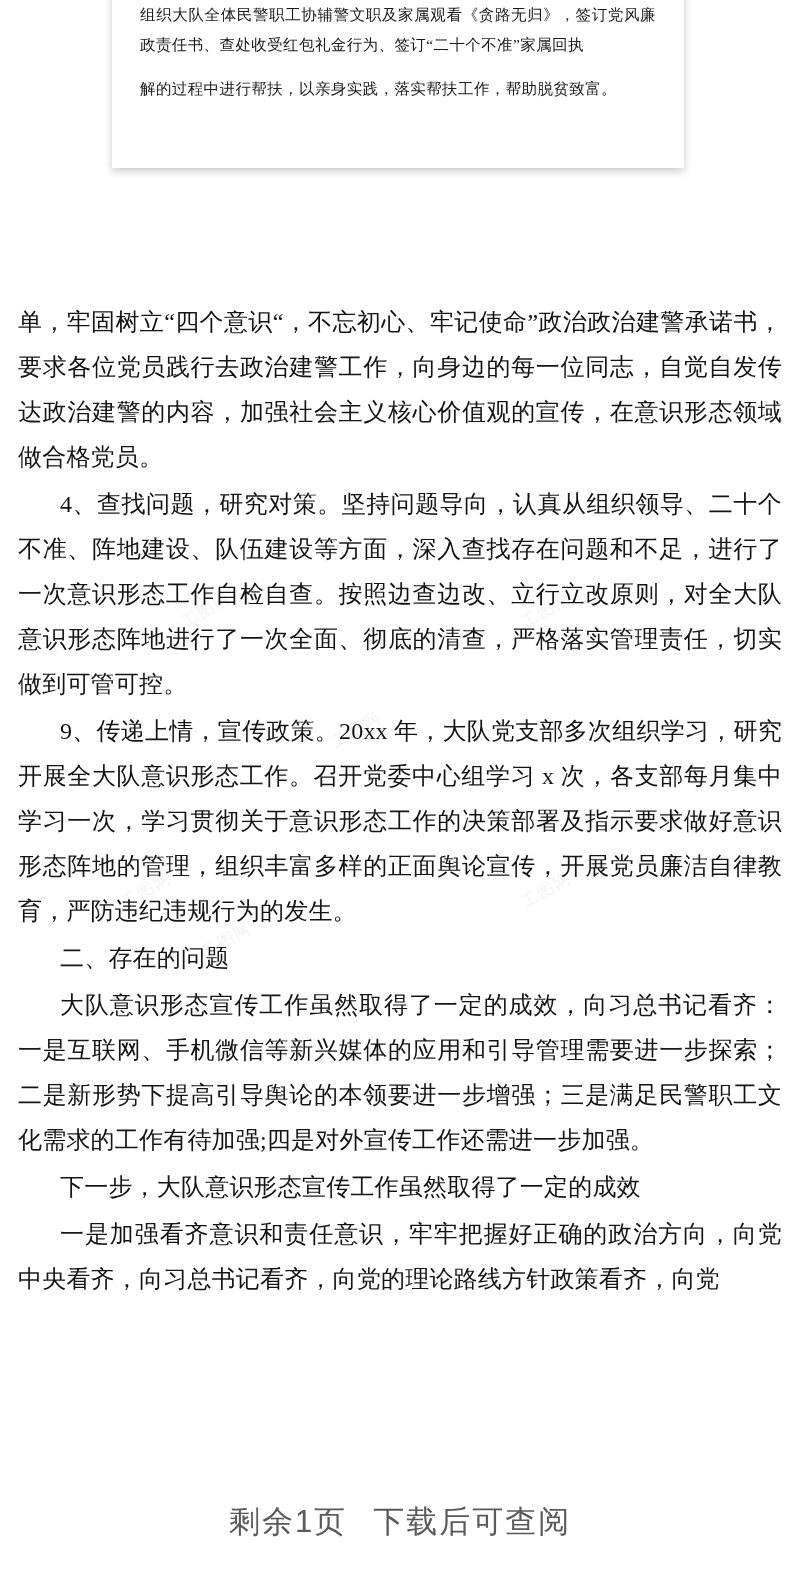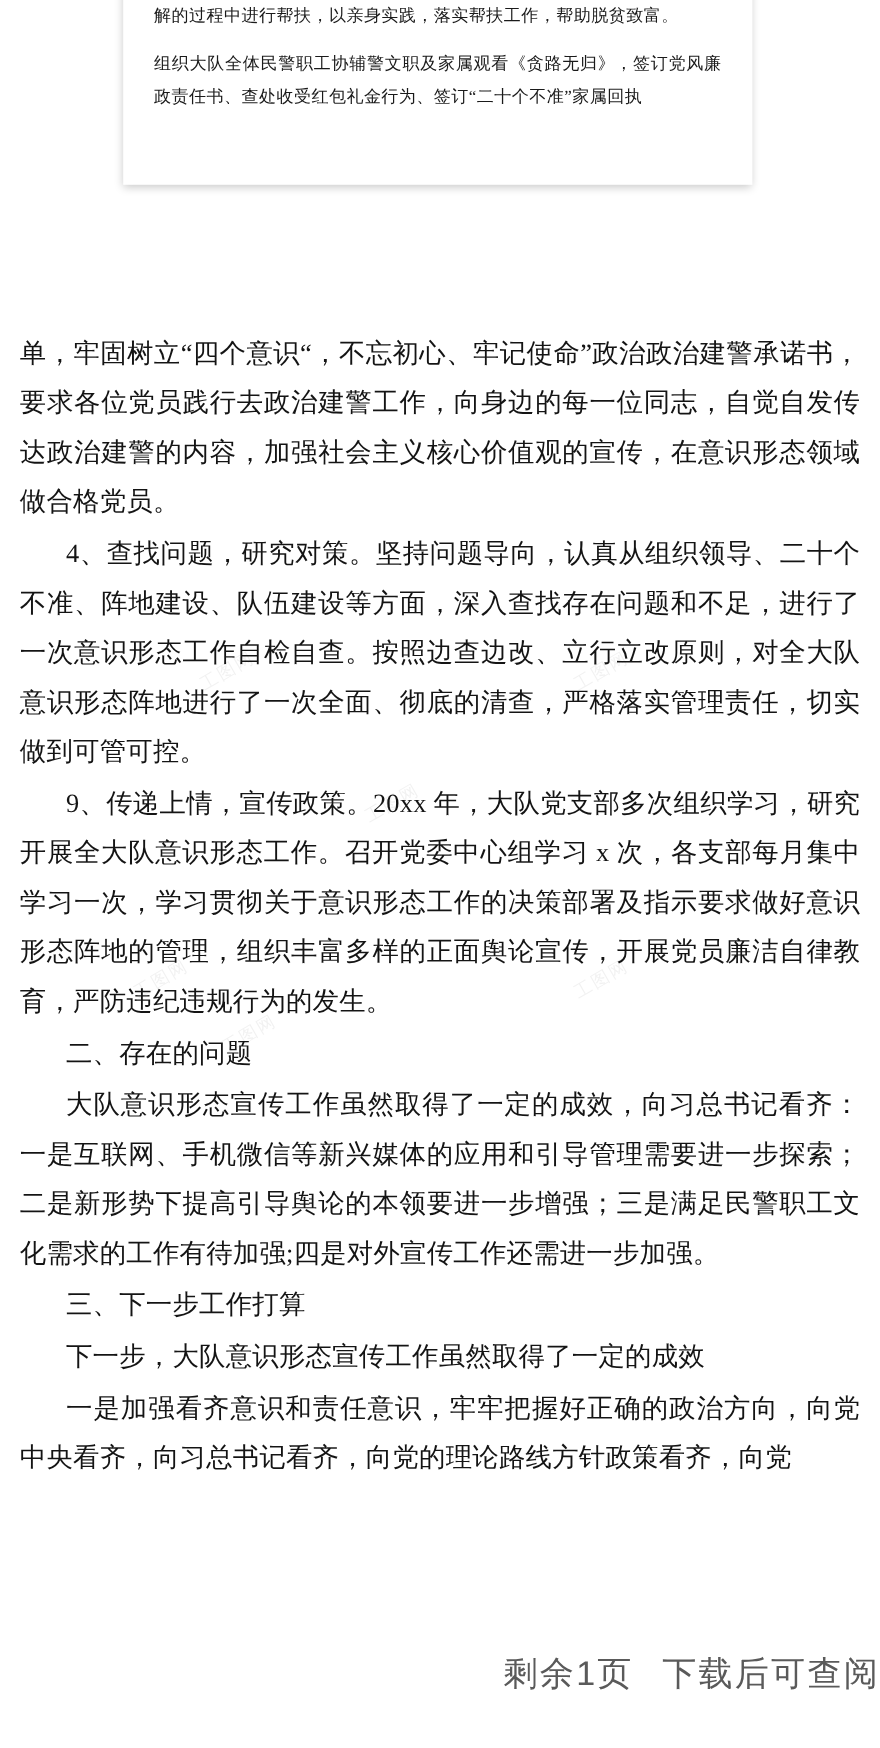--- a/index.html
+++ b/index.html
@@ -78,35 +78,35 @@
   .wm-4 { left: 120px; top: 880px; }
   .wm-5 { left: 520px; top: 880px; }
   .wm-6 { left: 200px; top: 930px; }
 
   
   .footer {
     position: absolute;
     left: 0;
     bottom: 46px;
     width: 800px;
-    text-align: right;
+    text-align: center;
     font-family: "Liberation Sans", sans-serif;
     font-size: 31px;
     color: #5a5a5a;
     letter-spacing: 2px;
   }
   .footer .gap { display: inline-block; width: 26px; }
 </style>
 </head>
 <body>
 
 <div class="top-card">
   <div class="top-card-inner">
+    <p>组织大队全体民警职工协辅警文职及家属观看《贪路无归》，签订党风廉政责任书、查处收受红包礼金行为、签订“二十个不准”家属回执</p>
     <p>解的过程中进行帮扶，以亲身实践，落实帮扶工作，帮助脱贫致富。</p>
-    <p>组织大队全体民警职工协辅警文职及家属观看《贪路无归》，签订党风廉政责任书、查处收受红包礼金行为、签订“二十个不准”家属回执</p>
   </div>
 </div>
 
 <div class="page">
 
   <p>单，牢固树立“四个意识“，不忘初心、牢记使命”政治政治建警承诺书，要求各位党员践行去政治建警工作，向身边的每一位同志，自觉自发传达政治建警的内容，加强社会主义核心价值观的宣传，在意识形态领域做合格党员。</p>
 
   <p class="indent">
     <span class="b">4、查找问题，研究对策。</span><span>坚持问题导向，认真从组织领导、二十个不准、阵地建设、队伍建设等方面，深入查找存在问题和不足，进行了一次意识形态工作自检自查。按照边查边改、立行立改原则，对全大队意识形态阵地进行了一次全面、彻底的清查，严格落实管理责任，切实做到可管可控。</span>
   </p>
@@ -114,21 +114,20 @@
   <p class="indent">
     <span class="b">9、传递上情，宣传政策。</span><span>20xx 年，大队党支部多次组织学习，研究开展全大队意识形态工作。召开党委中心组学习 x 次，各支部每月集中学习一次，学习贯彻关于意识形态工作的决策部署及指示要求做好意识形态阵地的管理，组织丰富多样的正面舆论宣传，开展党员廉洁自律教育，严防违纪违规行为的发生。</span>
   </p>
 
   <p class="indent">二、存在的问题</p>
 
   <p class="indent">
     <span>大队意识形态宣传工作虽然取得了一定的成效，向习总书记看齐：</span><span class="b">一是</span><span class="b">互联网、手机微信等新兴媒体的应用和引导管理需要进一步探索；</span><span class="b">二是</span><span class="b">新形势下提高引导舆论的本领要进一步增强；</span><span class="b">三是</span><span class="b">满足民警职工文化需求的工作有待加强;四是对外宣传工作还需进一步加强。</span>
   </p>
 
-  <p class="indent">三、下一步工作打算</p>
 
   <p class="indent">下一步，大队意识形态宣传工作虽然取得了一定的成效</p>
 
   <p class="indent">
     <span class="b">一是</span><span>加强看齐意识和责任意识，牢牢把握好正确的政治方向，向党中央看齐，向习总书记看齐，向党的理论路线方针政策看齐，向党</span>
   </p>
 
 </div>
 
 <div class="wm wm-1">工图网</div>

